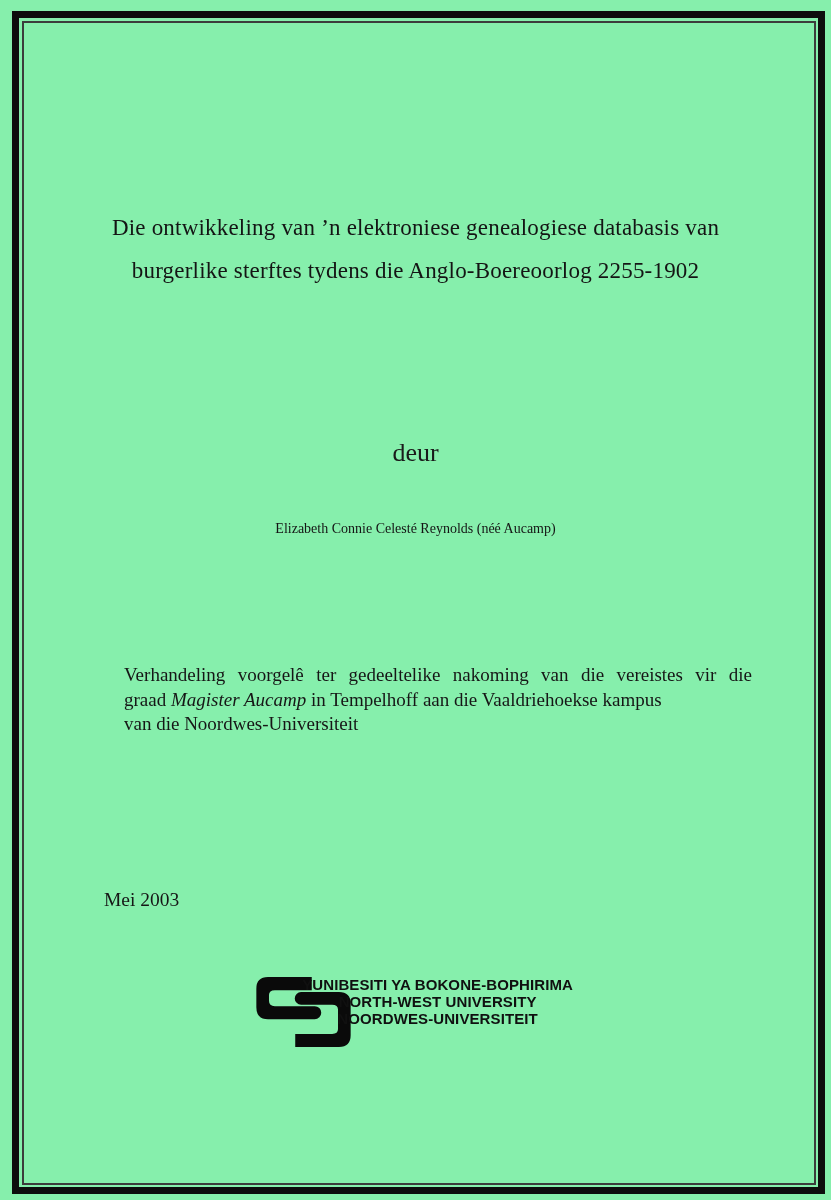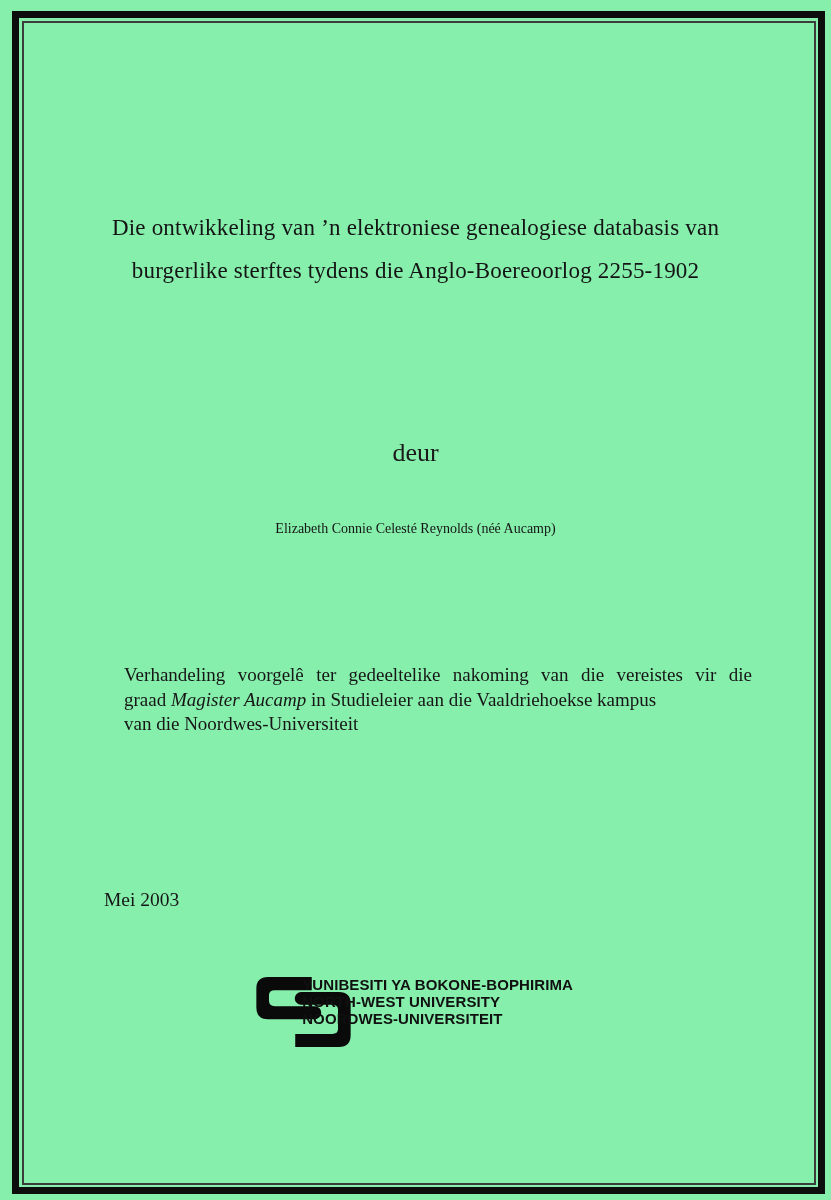--- a/index.html
+++ b/index.html
@@ -88,21 +88,21 @@
     position: absolute;
     left: 256px;
     top: 2px;
     width: 95px;
     height: 70px;
   }
   .logo-text {
     position: absolute;
     right: 258px;
     top: 1px;
-    text-align: left;
+    text-align: center;
     font-family: "Liberation Sans", sans-serif;
     font-size: 15px;
     font-weight: 700;
     line-height: 17px;
     letter-spacing: 0.1px;
     color: #101010;
     white-space: nowrap;
   }
   .it { font-style: italic; }
 </style>
@@ -118,21 +118,21 @@
     <div>Die ontwikkeling van ’n elektroniese genealogiese databasis van</div>
     <div>burgerlike sterftes tydens die Anglo-Boereoorlog 2255-1902</div>
   </div>
 
   <div class="byline">deur</div>
 
   <div class="author-line">Elizabeth Connie Celesté Reynolds (néé Aucamp)</div>
 
   <div class="statement">
     <div class="just">Verhandeling voorgelê ter gedeeltelike nakoming van die vereistes vir die</div>
-    <div><span>graad </span><span class="it">Magister Aucamp</span><span> in Studieleier aan die Vaaldriehoekse kampus</span></div>
+    <div><span>graad </span><span class="it">Magister Aucamp</span><span> in Tempelhoff aan die Vaaldriehoekse kampus</span></div>
     <div>van die Noordwes-Universiteit</div>
   </div>
 
   <div class="supervisor-block">
     <div>Mei 2003</div>
   </div>
 
   <div class="logo-block">
     <svg class="logo-mark" viewBox="0 0 97 72" xmlns="http://www.w3.org/2000/svg" aria-hidden="true">
 

